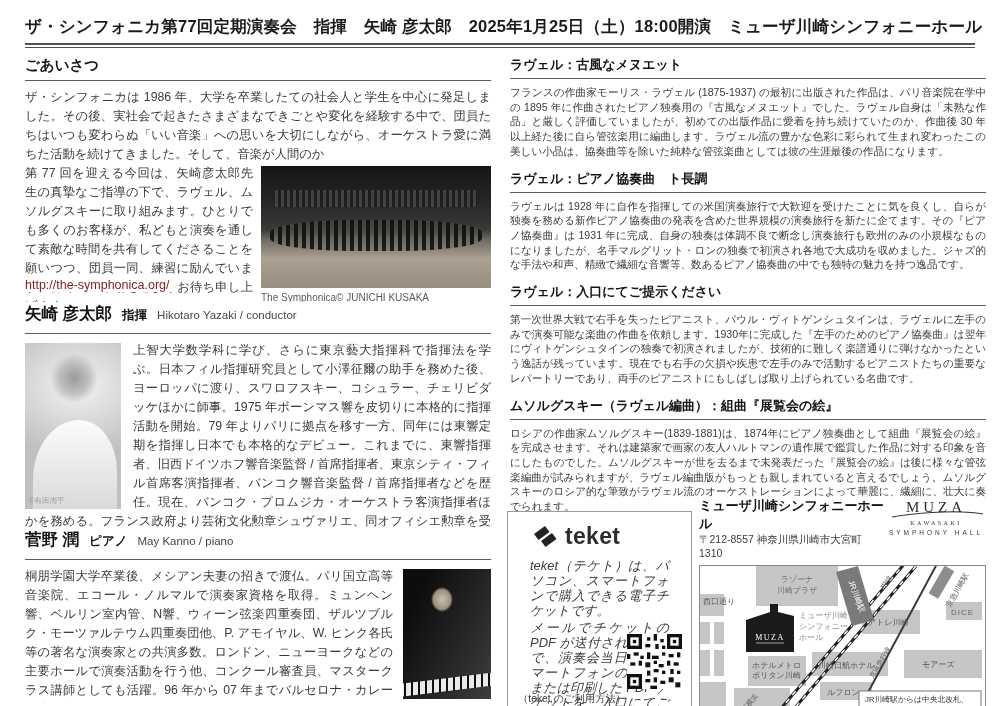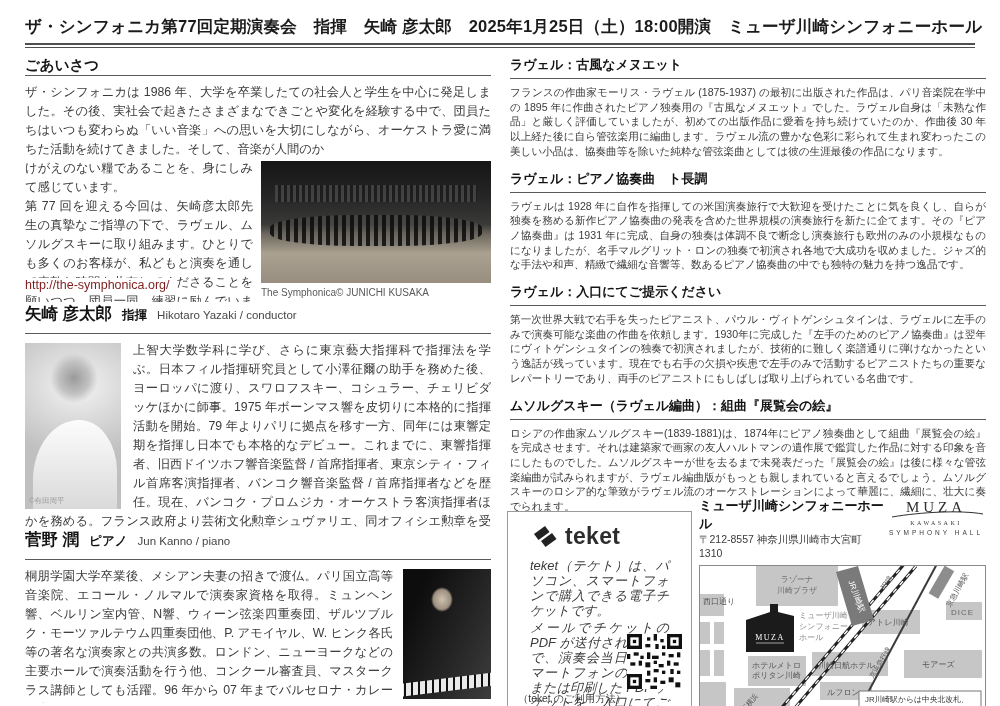--- a/index.html
+++ b/index.html
@@ -11,21 +11,21 @@
   .doc-header { position:absolute; left:25px; top:16px; width:950px;
     font-size:16.5px; font-weight:700; color:#1b1b1b; letter-spacing:.2px; white-space:nowrap; }
   .header-rule { position:absolute; left:25px; top:43px; width:950px; height:5px;
     border-top:2px solid #4f4f4f; border-bottom:1px solid #4f4f4f; }
 
   
   .sec-head { font-weight:700; color:#141414; border-bottom:1px solid #5a5a5a; }
 
   
   .greeting { position:absolute; left:25px; top:56px; width:466px; height:246px; overflow:hidden; }
-  .greeting .sec-head { font-size:14.5px; margin-bottom:7px; }
+  .greeting .sec-head { font-size:14.5px; padding-bottom:5px; margin-bottom:7px; }
   .body-text { font-size:12.3px; line-height:19px; text-align:justify; color:#3a3a3a; }
   .photo-float { float:right; width:230px; margin:2px 0 2px 8px; }
   .orchestra-photo { width:230px; height:122px; position:relative; overflow:hidden;
     background:linear-gradient(#151515 0%, #262626 30%, #3a3a38 52%, #6e685e 60%, #aaa191 76%, #978e80 100%); }
   .orchestra-photo::before { content:""; position:absolute; left:6%; right:6%; top:20%; height:14%;
     background:repeating-linear-gradient(90deg, rgba(90,90,90,.55) 0 3px, rgba(25,25,25,.6) 3px 6px); }
   .orchestra-photo::after { content:""; position:absolute; left:4%; right:4%; top:44%; height:26%;
     background:repeating-linear-gradient(90deg, rgba(15,15,15,.9) 0 4px, rgba(95,95,95,.35) 4px 8px);
     border-radius:40%; }
   .photo-caption { display:flex; justify-content:flex-start; margin-top:4px;
@@ -93,21 +93,20 @@
     <div class="sec-head">ごあいさつ</div>
     <p class="body-text">ザ・シンフォニカは 1986 年、大学を卒業したての社会人と学生を中心に発足しました。その後、実社会で起きたさまざまなできごとや変化を経験する中で、団員たちはいつも変わらぬ「いい音楽」への思いを大切にしながら、オーケストラ愛に満ちた活動を続けてきました。そして、音楽が人間のか</p>
     <div>
       <div class="photo-float">
         <div class="orchestra-photo"></div>
         <div class="photo-caption">
           <span>The Symphonica</span>
           <span>© JUNICHI KUSAKA</span>
         </div>
       </div>
-      <p class="body-text">けがえのない糧であることを、身にしみて感じています。</p>
       <p class="body-text">第 77 回を迎える今回は、矢崎彦太郎先生の真摯なご指導の下で、ラヴェル、ムソルグスキーに取り組みます。ひとりでも多くのお客様が、私どもと演奏を通して素敵な時間を共有してくださることを願いつつ、団員一同、練習に励んでいます。皆様のご来場を心よりお待ち申し上げます。</p>
     </div>
     <div class="url-line">http://the-symphonica.org/</div>
   </div>
 
   <div class="artist conductor">
     <div class="name-row">
       <span class="name-ja">矢崎 彦太郎</span>
       <span class="name-role">指揮</span>
       <span class="name-en">Hikotaro Yazaki / conductor</span>
@@ -115,21 +114,21 @@
     <div class="conductor-photo">
       <span class="photo-credit">©有田周平</span>
     </div>
     <p class="body-text">上智大学数学科に学び、さらに東京藝大指揮科で指揮法を学ぶ。日本フィル指揮研究員として小澤征爾の助手を務めた後、ヨーロッパに渡り、スワロフスキー、コシュラー、チェリビダッケほかに師事。1975 年ボーンマス響を皮切りに本格的に指揮活動を開始。79 年よりパリに拠点を移す一方、同年には東響定期を指揮し日本でも本格的なデビュー。これまでに、東響指揮者、旧西ドイツホフ響音楽監督 / 首席指揮者、東京シティ・フィル首席客演指揮者、バンコク響音楽監督 / 首席指揮者などを歴任。現在、バンコク・プロムジカ・オーケストラ客演指揮者ほかを務める。フランス政府より芸術文化勲章シュヴァリエ、同オフィシエ勲章を受勲。12 年度文化庁「文化交流使」。21 年外務大臣表彰を受ける。パリと東京に活動拠点を置く。</p>
   </div>
 
   <div class="artist pianist">
     <div class="name-row">
       <span class="name-ja">菅野 潤</span>
       <span class="name-role">ピアノ</span>
-      <span class="name-en">Jun Kanno / piano</span>
+      <span class="name-en">May Kanno / piano</span>
     </div>
     <div class="pianist-photo"></div>
     <p class="body-text">桐朋学園大学卒業後、メシアン夫妻の招きで渡仏。パリ国立高等音楽院、エコール・ノルマルで演奏家資格を取得。ミュンヘン響、ベルリン室内管、N響、ウィーン弦楽四重奏団、ザルツブルク・モーツァルテウム四重奏団他、P. アモイヤル、W. ヒンク各氏等の著名な演奏家との共演多数。ロンドン、ニューヨークなどの主要ホールで演奏活動を行う他、コンクール審査員、マスタークラス講師としても活躍。96 年から 07 年までバルセロナ・カレーロ音楽院教授。2016 年のドキュメンタリー映画「スネーク・ダンス」とのコラボレーションは話題を集めた。</p>
   </div>
 
   <div class="notes">
     <div class="note-sec">
       <div class="sec-head">ラヴェル：古風なメヌエット</div>
       <p>フランスの作曲家モーリス・ラヴェル (1875-1937) の最初に出版された作品は、パリ音楽院在学中の 1895 年に作曲されたピアノ独奏用の『古風なメヌエット』でした。ラヴェル自身は「未熟な作品」と厳しく評価していましたが、初めての出版作品に愛着を持ち続けていたのか、作曲後 30 年以上経た後に自ら管弦楽用に編曲します。ラヴェル流の豊かな色彩に彩られて生まれ変わったこの美しい小品は、協奏曲等を除いた純粋な管弦楽曲としては彼の生涯最後の作品になります。</p>
     </div>

